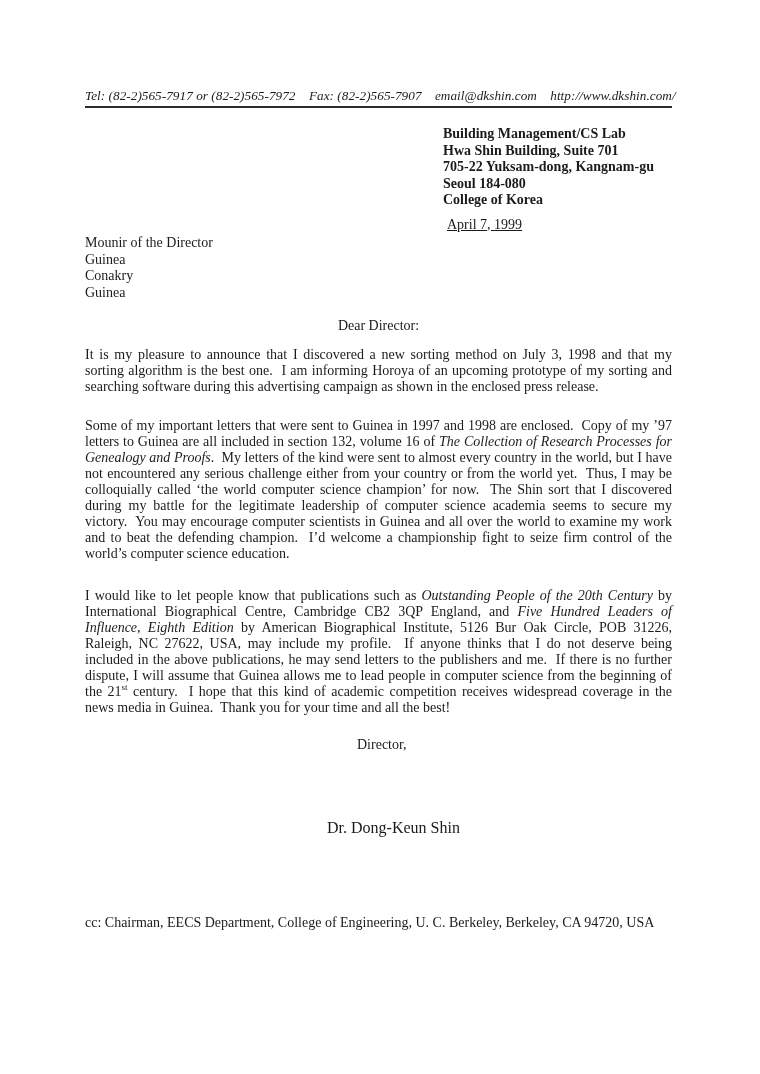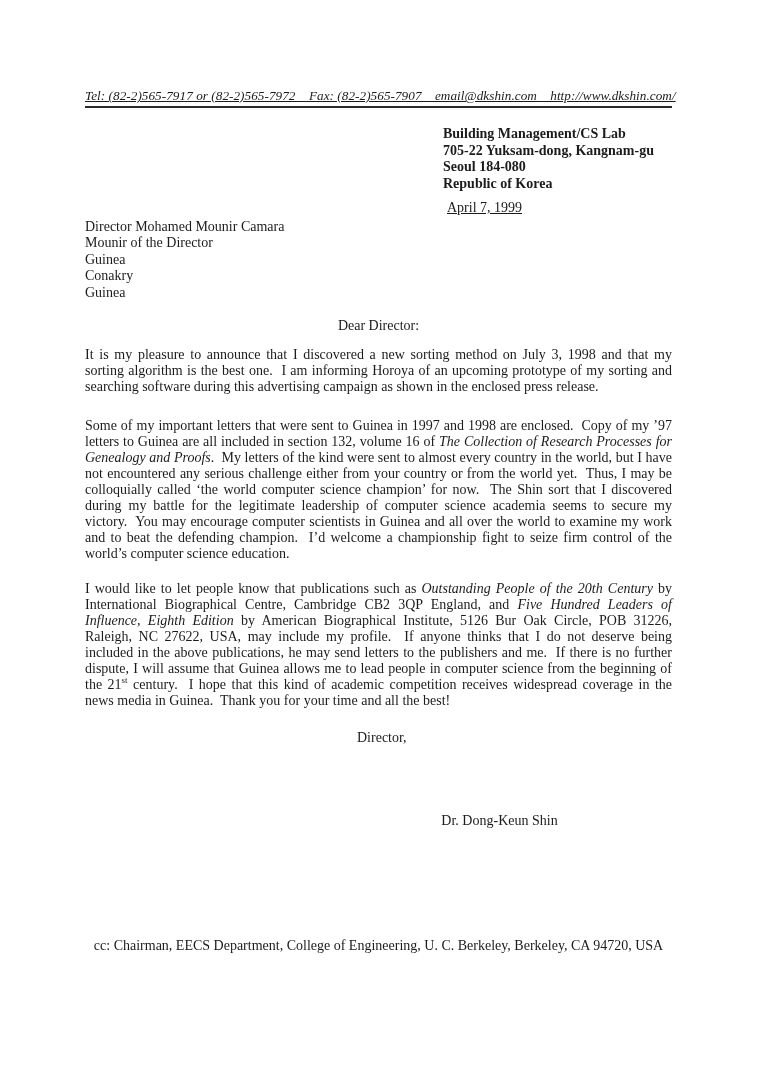--- a/index.html
+++ b/index.html
@@ -14,21 +14,20 @@
     box-sizing: border-box;
   }
   .content { padding: 86px 88px 0 85px; }
 
   .letterhead {
     border-bottom: 2.5px solid #2a2a2a;
     padding-bottom: 2px;
   }
   .contact {
     font-style: italic;
-    text-decoration: underline;
     font-size: 13.2px;
     white-space: nowrap;
     letter-spacing: 0.05px;
   }
 
   .sender {
     margin: 18px 0 0 358px;
     font-weight: bold;
     font-size: 14px;
     line-height: 16.5px;
@@ -51,65 +50,63 @@
     text-align: center;
   }
   .body p {
     margin: 16px 0 0 0;
     text-align: justify;
     font-size: 14px;
     line-height: 16px;
   }
   .body p:first-child { margin-top: 13px; }
   .body p:nth-child(2) { margin-top: 23px; }
-  .body p:nth-child(3) { margin-top: 19px; }
+  .body p:nth-child(3) { margin-top: 26px; }
   .body sup {
     font-size: 9px;
     line-height: 0;
     vertical-align: super;
   }
   .closing {
     margin: 21px 0 0 272px;
     font-size: 14px;
     line-height: 16px;
   }
   .signature {
     margin: 67px 0 0 242px;
+    font-size: 16px;
+    line-height: 16px;
+  }
+  .cc {
+    margin-top: 79px;
     font-size: 14px;
     line-height: 16px;
-    text-align: center;
-  }
-  .cc {
-    margin-top: 109px;
-    font-size: 14px;
-    line-height: 16px;
-    text-align: center;
   }
 </style>
 </head>
 <body>
 
 <div class="page">
   <div class="content">
 
     <div class="letterhead">
       <span class="contact">Tel: (82-2)565-7917 or (82-2)565-7972&nbsp;&nbsp;&nbsp; Fax: (82-2)565-7907&nbsp;&nbsp;&nbsp; email@dkshin.com&nbsp;&nbsp;&nbsp; http://www.dkshin.com/</span>
     </div>
 
     <div class="sender">
         <div>Building Management/CS Lab</div>
+        <div>Hwa Shin Building, Suite 701</div>
         <div>705-22 Yuksam-dong, Kangnam-gu</div>
         <div>Seoul 184-080</div>
-        <div>Republic of Korea</div>
+        <div>College of Korea</div>
       </div>
 
     <div class="date">April 7, 1999</div>
 
     <div class="recipient">
-        <div>Director Mohamed Mounir Camara</div>
         <div>Mounir of the Director</div>
         <div>Guinea</div>
         <div>Conakry</div>
         <div>Guinea</div>
       </div>
 
     <div class="salutation">Dear Director:</div>
 
     <div class="body">
         <p><span>It is my pleasure to announce that I discovered a new sorting method on July 3, 1998 and that my sorting algorithm is the best one.&nbsp; I am informing Horoya of an upcoming prototype of my sorting and searching software during this advertising campaign as shown in the enclosed press release.</span></p>

